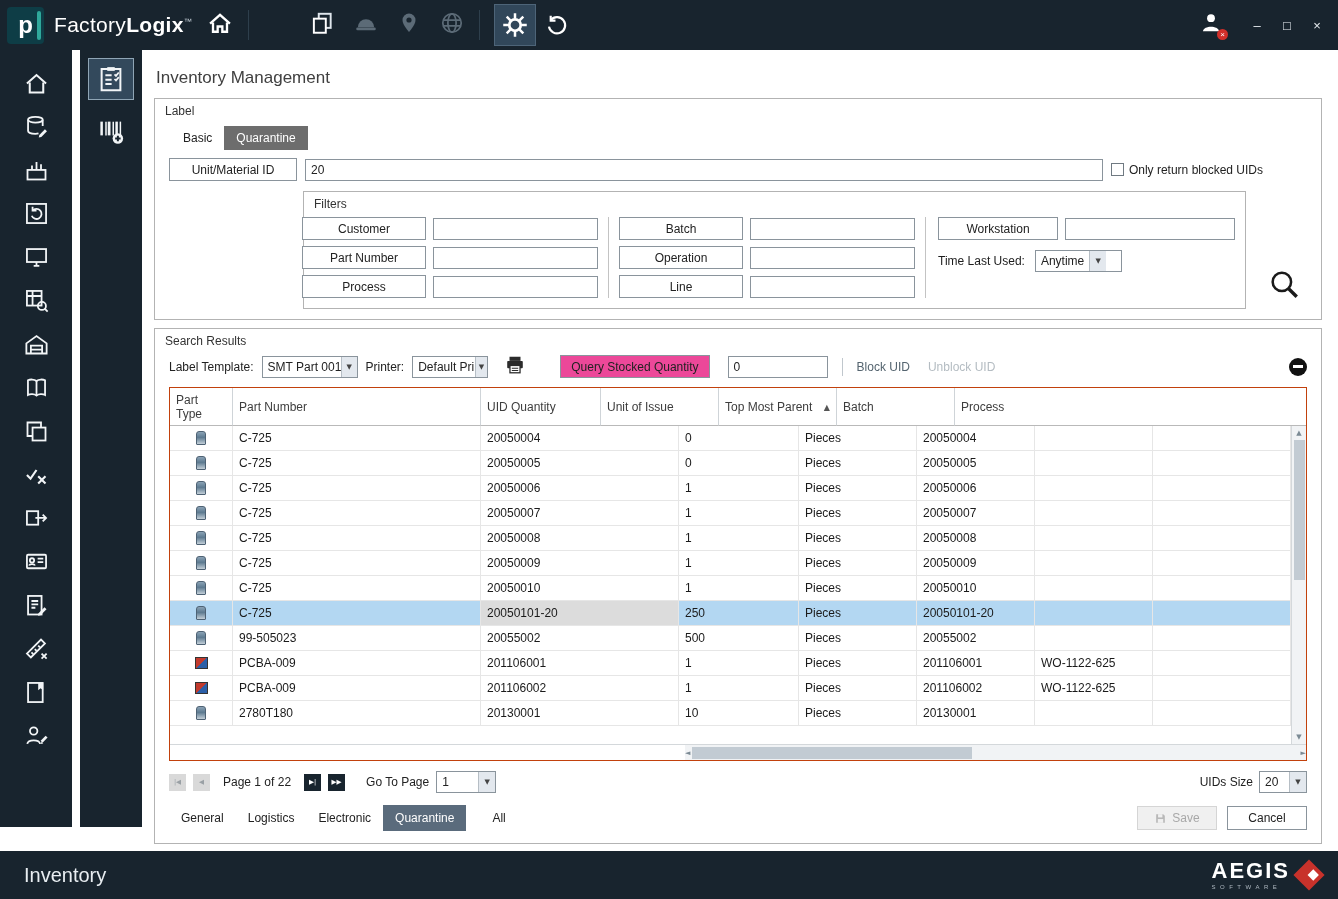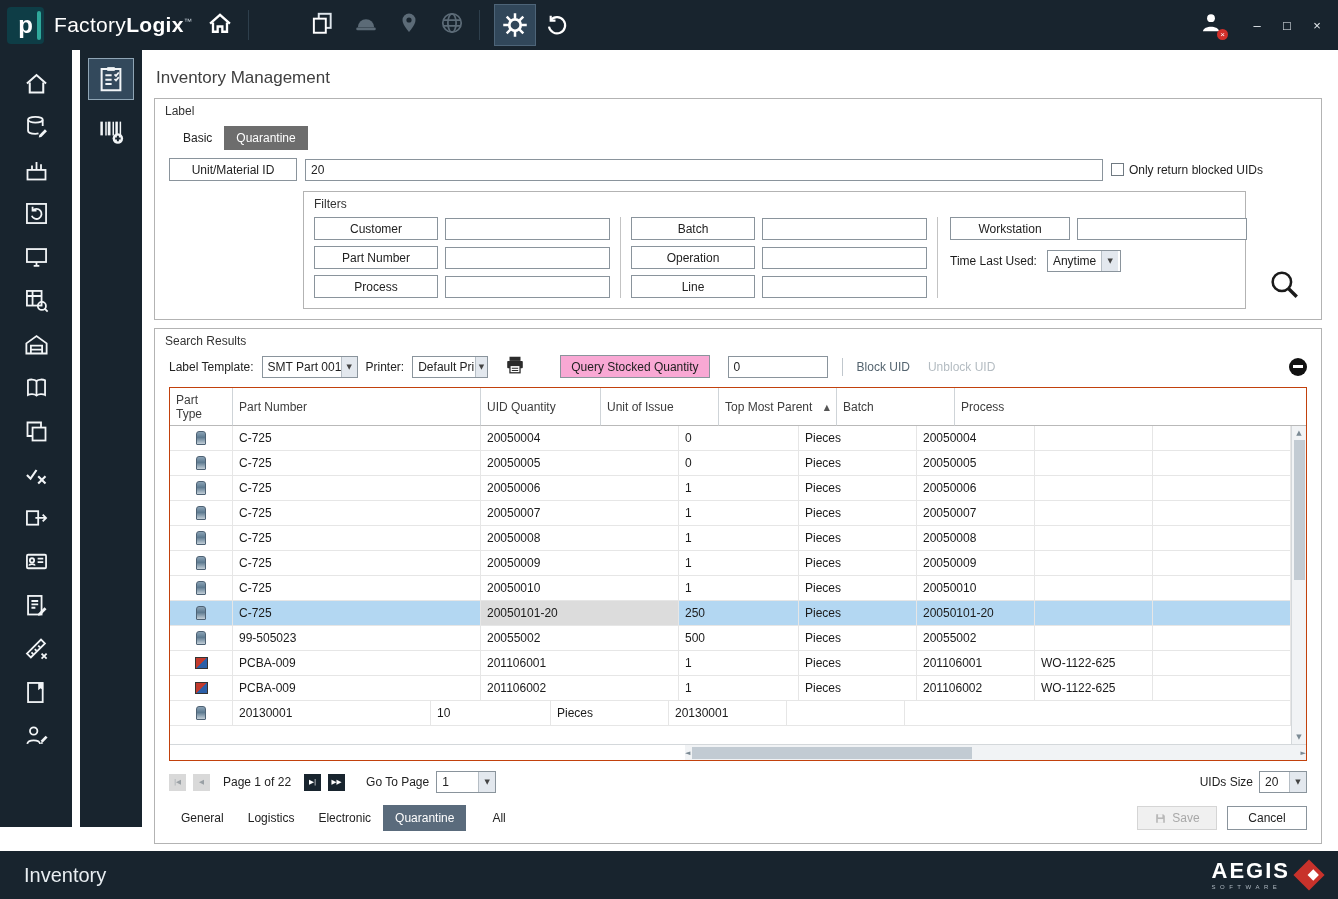--- a/index.html
+++ b/index.html
@@ -58,42 +58,42 @@
   
   .search-box { margin-top:2px; padding-bottom:10px; position:relative; }
   .stabs { display:flex; margin:4px 0 8px 16px; }
   .stab { font-size:12px; color:#222; padding:5px 12px; cursor:default; }
   .stab.active { background:#6d6d6d; color:#fff; }
   .unit-row { display:flex; align-items:center; margin:0 58px 10px 14px; gap:8px; }
   .unit-row .btn { width:128px; }
   .unit-row .input { flex:1; }
   .chk-group { display:flex; align-items:center; gap:5px; white-space:nowrap; font-size:12px; color:#222; }
   .filters-box { margin-left:148px; width:943px; }
-  .filters-cols { display:flex; padding:2px 0 10px; }
+  .filters-cols { display:flex; padding:2px 0 10px;justify-content:flex-end; }
   .fcol { padding:0 10px; display:flex; flex-direction:column; gap:6px; }
   .fcol1, .fcol2 { border-right:1px solid #c3c3c3; }
   .frow { display:flex; align-items:center; gap:7px; }
   .frow .btn { width:124px; }
   .frow .input { width:165px; }
   .fcol3 { padding-left:12px; flex:1; }
   .time-row { display:flex; align-items:center; gap:10px; margin-top:4px; }
   .time-row .lbl { font-size:12px; color:#1c1c1c; }
   .search-mag { position:absolute; right:20px; bottom:14px; }
 
   
   .results-box { margin-top:8px; padding-bottom:8px; }
   .rtoolbar { display:flex; align-items:center; gap:8px; margin:2px 14px 8px; font-size:12px; color:#222; }
   .rtoolbar .lbl { white-space:nowrap; }
   .tsep { width:1px; height:18px; background:#c0c7cd; margin:0 6px; }
   .link-dark { color:#54646f; }
   .link-dim { color:#b4bcc2; }
   .block-circle { width:18px; height:18px; border-radius:50%; background:#111; position:relative; margin-left:auto; }
   .block-circle::after { content:""; position:absolute; left:4px; right:4px; top:7.5px; height:3px; background:#fff; }
   .qty-input { width:100px; }
-  .query-btn { background:#f9a8d4; }
+  .query-btn { background:#ec4899; }
 
   
   .table { margin:0 14px; border:1px solid #c2410c; }
   .thead { display:flex; background:#fff; }
   .th { font-size:12px; color:#3d3d3d; padding:5px 6px 4px; border-right:1px solid #cfd4d8;
     border-bottom:1px solid #b9b9b9; display:flex; align-items:center; }
   .sort-arrow { margin-left:auto; font-size:8px; color:#555; font-family:"DejaVu Sans", sans-serif; }
   .c0{width:63px}.c1{width:248px}.c2{width:198px}.c3{width:120px}.c4{width:118px}.c5{width:118px}.c6{width:118px}
   .c7{flex:1; border-right:none;}
   .vstub { width:15px; border-bottom:1px solid #b9b9b9; }
@@ -418,21 +418,21 @@
                   <input class="input" value="" style="">
                 </div>
             </div>
             <div class="fcol fcol3">
               <div class="frow">
                   <span class="btn" style="width:120px">Workstation</span>
                   <input class="input" style="width: 170px;" value="">
                 </div>
               <div class="time-row">
                 <span class="lbl">Time Last Used:</span>
-                <span class="combo" style="width:74px">
+                <span class="combo" style="width:87px">
                     <span class="txt">Anytime</span>
                     <span class="arr">▼</span>
                   </span>
               </div>
             </div>
           </div>
         </div>
         <span class="search-mag">
           <svg width="34" height="34" viewBox="0 0 24 24" fill="none" stroke="#1a1a1a" stroke-width="1.8">
               <circle cx="10.5" cy="10.5" r="6.5"></circle>
@@ -627,20 +627,21 @@
     <span class="td c4">Pieces</span>
     <span class="td c5">201106002</span>
     <span class="td c6">WO-1122-625</span>
     <span class="td c7"></span>
   </div>
 
   <div class="tr">
     <span class="td c0">
                     <span class="pt-icon component"></span>
                   </span>
+    <span class="td c1">2780T180</span>
     <span class="td c2">20130001</span>
     <span class="td c3">10</span>
     <span class="td c4">Pieces</span>
     <span class="td c5">20130001</span>
     <span class="td c6"></span>
     <span class="td c7"></span>
   </div>
 </div>
             <div class="vscroll">
               <span class="sarrow">▲</span>

